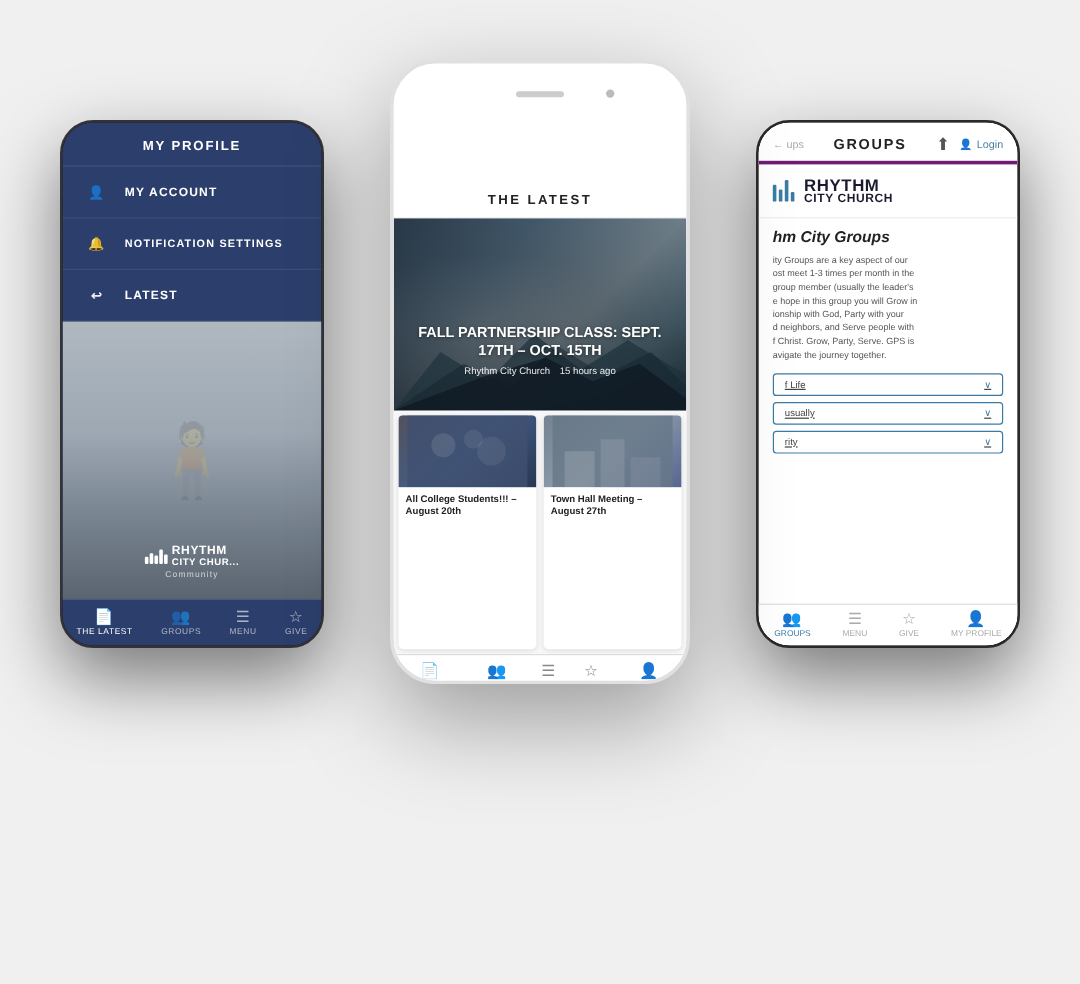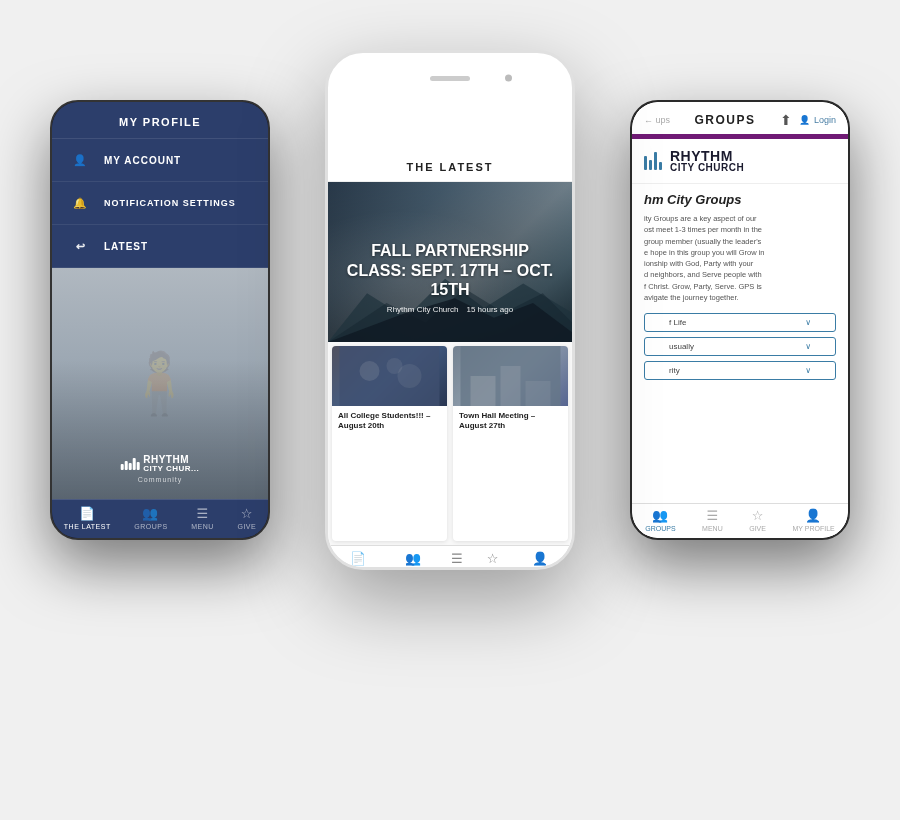--- a/index.html
+++ b/index.html
@@ -270,21 +270,21 @@
       position: absolute;
       bottom: 28px;
       left: 50%;
       transform: translateX(-50%);
       color: white;
       text-align: center;
       width: 90%;
     }
 
     .hero-title {
-      font-size: 16px;
+      font-size: 12px;
       font-weight: 800;
       line-height: 1.2;
       text-shadow: 0 1px 3px rgba(0,0,0,0.5);
       text-transform: uppercase;
       margin-bottom: 6px;
     }
 
     .hero-meta {
       font-size: 8px;
       opacity: 0.9;
@@ -376,21 +376,21 @@
       overflow: hidden;
       border-radius: 26px;
     }
 
     .right-header {
       background: white;
       display: flex;
       justify-content: space-between;
       align-items: center;
       padding: 10px 12px 6px;
-      border-bottom: 5px solid #701a75;
+      border-bottom: 3px solid #701a75;
     }
 
     .right-header-title {
       font-size: 12px;
       font-weight: 700;
       letter-spacing: 1.5px;
       color: #222;
     }
 
     .right-header-actions {
@@ -452,27 +452,28 @@
     .right-section-text {
       font-size: 7.5px;
       color: #555;
       line-height: 1.5;
       margin-bottom: 10px;
     }
 
     .right-dropdown {
       border: 1px solid #3a7ca5;
       border-radius: 3px;
-      padding: 4px 24px;
+      padding: 4px 9px;
       margin-bottom: 5px;
       display: flex;
       justify-content: space-between;
       align-items: center;
       font-size: 8px;
       color: #444;
+      text-decoration: underline;
     }
 
     .right-bottom-nav {
       background: white;
       border-top: 1px solid #ddd;
       display: flex;
       justify-content: space-around;
       padding: 4px 0 6px;
     }
 

